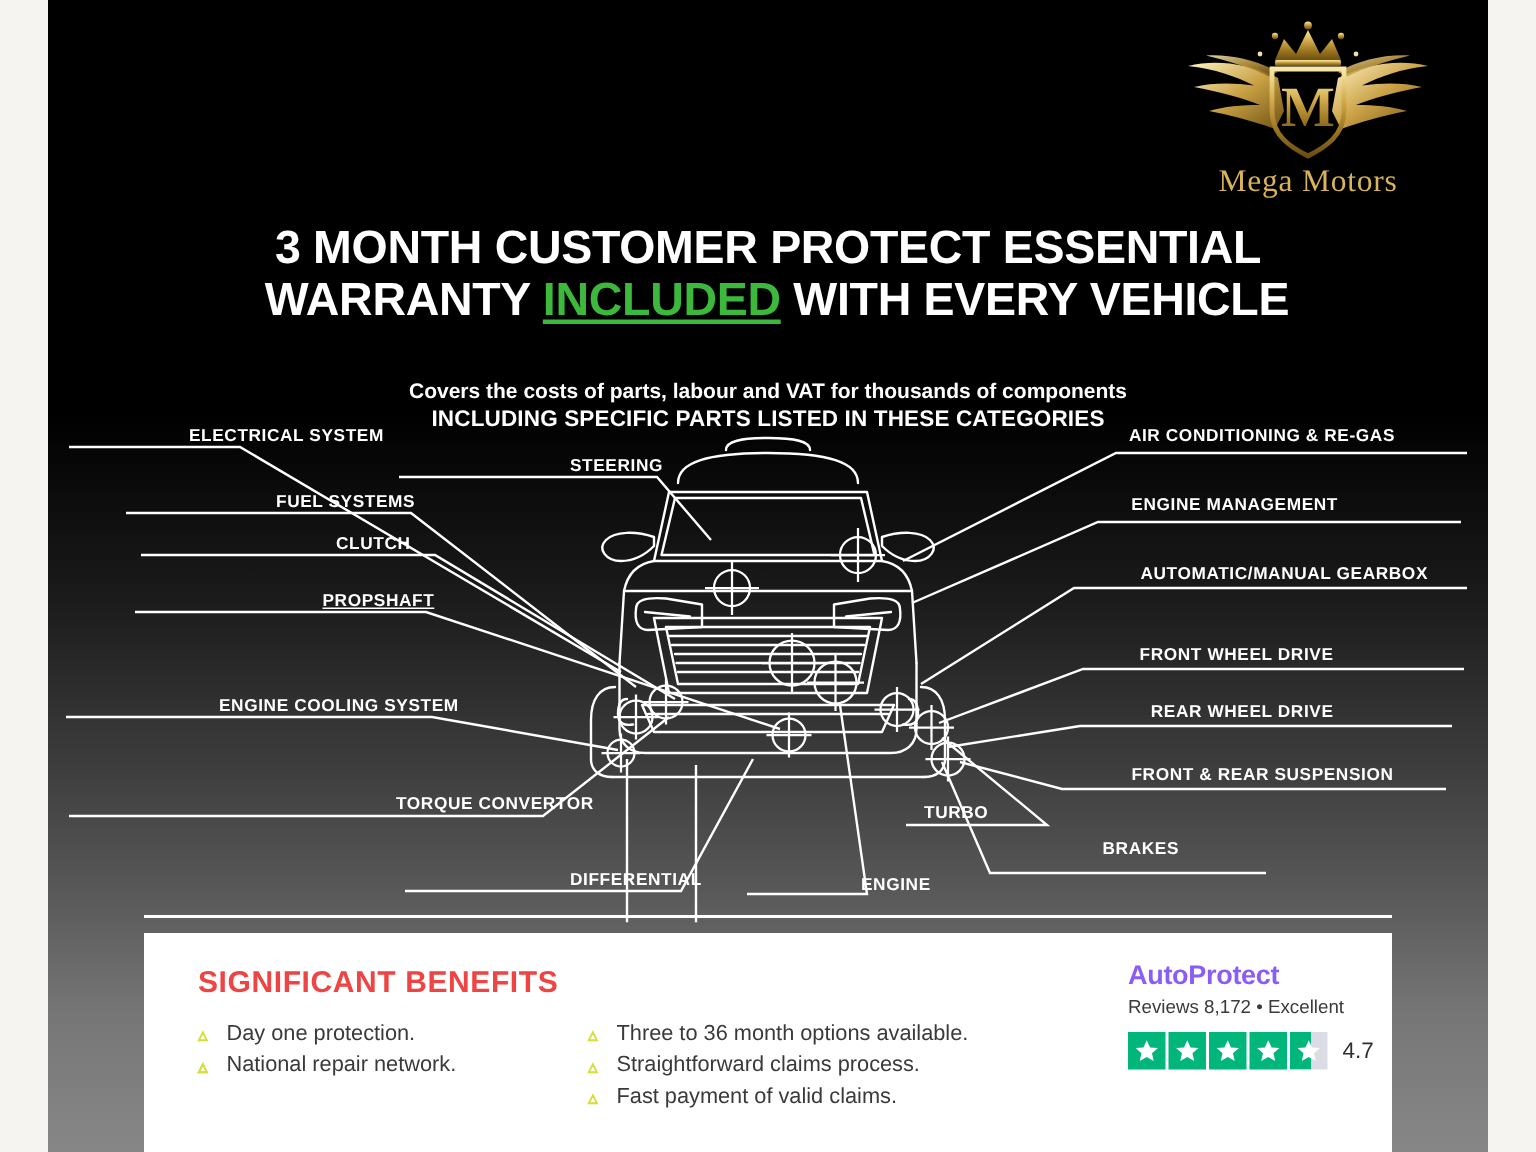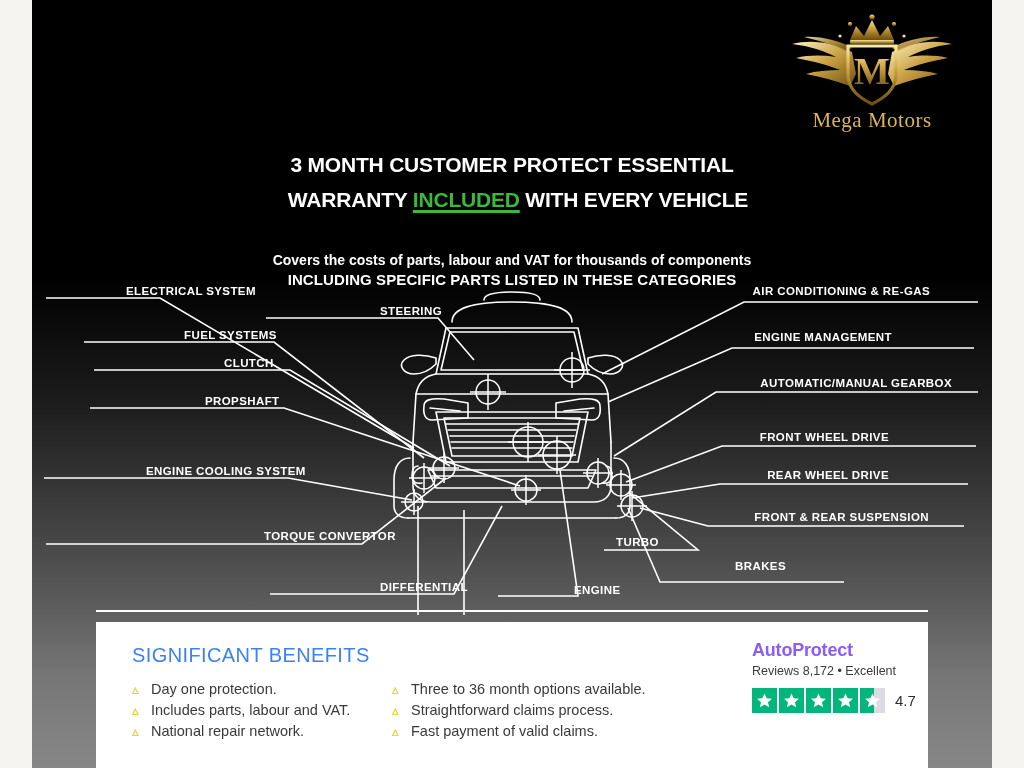--- a/index.html
+++ b/index.html
@@ -63,21 +63,21 @@
     letter-spacing: 0.5px;
     white-space: nowrap;
   }
 
   
   .headline {
     position: absolute; left: 0; top: 148px; width: 960px;
     text-align: center;
     color: #ffffff;
     font-weight: bold;
-    font-size: 21px;
+    font-size: 31px;
     line-height: 33px;
     letter-spacing: -0.2px;
   }
   .headline .hl2 { display: block; margin-top: 2px; padding-left: 12px; }
   .included {
     color: #3cb83c;
     text-decoration: underline;
     text-decoration-thickness: 3px;
     text-underline-offset: 3px;
   }
@@ -112,22 +112,22 @@
     background: #ffffff;
   }
 
   
   #card {
     position: absolute; left: 64px; top: 622px; width: 832px; height: 146px;
     background: #ffffff;
   }
   .card-title {
     position: absolute; left: 36px; top: 22px;
-    font-weight: normal; font-size: 20px; letter-spacing: 0.4px;
-    color: #3b82f6;
+    font-weight: bold; font-size: 20px; letter-spacing: 0.4px;
+    color: #ef4444;
   }
   .bcol { position: absolute; top: 57px; }
   .bcol.c1 { left: 34px; width: 270px; }
   .bcol.c2 { left: 294px; width: 280px; }
   .bitem {
     position: relative;
     padding-left: 21px;
     font-size: 14.5px; line-height: 21px;
     color: #3a3a3a;
     white-space: nowrap;
@@ -332,21 +332,21 @@
           <path d="M466 326 L546 326 L528 200"></path>
           <path d="M572 280 L666 280 L596 222"></path>
           <path d="M386 345 L386 236"></path>
           <path d="M432 345 L432 240"></path>
         </g>
       </svg>
 
       <div class="dlabel" style="left:94px; top:15px;">ELECTRICAL SYSTEM</div>
       <div class="dlabel" style="left:152px; top:59px;">FUEL SYSTEMS</div>
       <div class="dlabel" style="left:192px; top:87px;">CLUTCH</div>
-      <div class="dlabel" style="left:173px; top:125px;">PROPSHAFT</div>
+      <div class="dlabel" style="left:183px; top:125px;text-decoration:underline;">PROPSHAFT</div>
       <div class="dlabel" style="left:114px; top:195px;">ENGINE COOLING SYSTEM</div>
 
       <div class="dlabel r" style="right:62px; top:15px;">AIR CONDITIONING &amp; RE-GAS</div>
       <div class="dlabel r" style="right:100px; top:61px;">ENGINE MANAGEMENT</div>
       <div class="dlabel r" style="right:40px; top:107px;">AUTOMATIC/MANUAL GEARBOX</div>
       <div class="dlabel r" style="right:103px; top:161px;">FRONT WHEEL DRIVE</div>
       <div class="dlabel r" style="right:103px; top:199px;">REAR WHEEL DRIVE</div>
       <div class="dlabel r" style="right:63px; top:241px;">FRONT &amp; REAR SUSPENSION</div>
       <div class="dlabel r" style="right:206px; top:290px;">BRAKES</div>
 
@@ -362,21 +362,20 @@
     <div id="card">
       <div class="card-title">SIGNIFICANT BENEFITS</div>
 
       <div class="bcol c1">
         <div class="bitem">
           <span class="chev">▵</span>
           <span>Day one protection.</span>
         </div>
         <div class="bitem">
           <span class="chev">▵</span>
-          <span>Includes parts, labour and VAT.</span>
         </div>
         <div class="bitem">
           <span class="chev">▵</span>
           <span>National repair network.</span>
         </div>
       </div>
 
       <div class="bcol c2">
         <div class="bitem">
           <span class="chev">▵</span>

